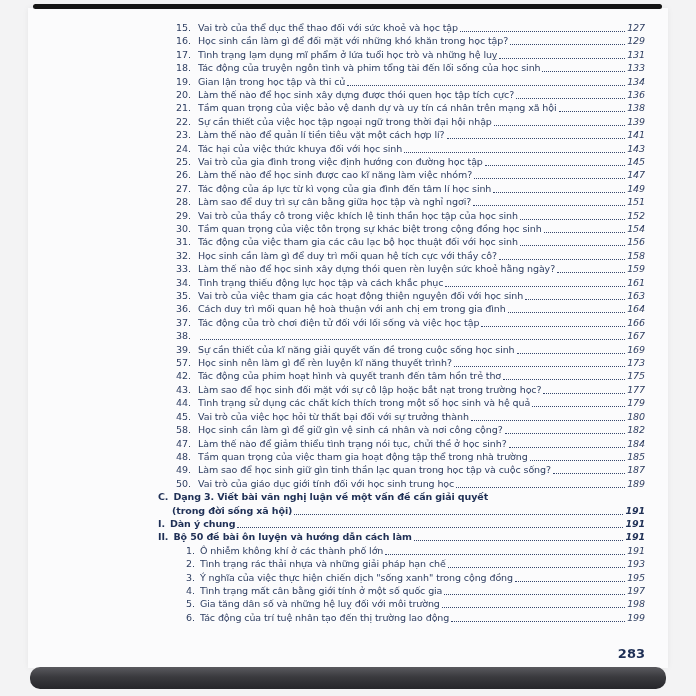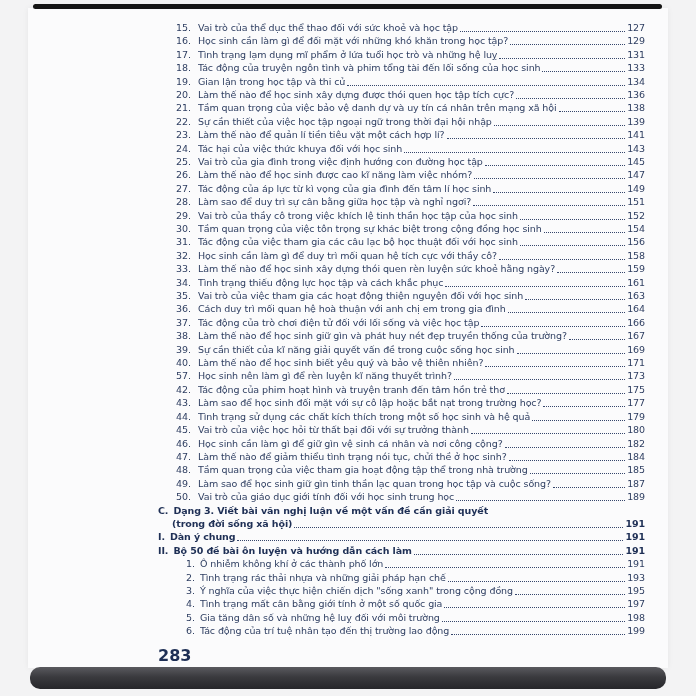--- a/index.html
+++ b/index.html
@@ -31,29 +31,29 @@
     height:13.42px;font-size:9.5px;line-height:12.5px;
     white-space:nowrap;letter-spacing:-0.1px;
   }
   .row .num{flex:none;}
   .row .title{flex:0 1 auto;overflow:hidden;margin-top:27px;}
   .row .leader{
     flex:1 1 8px;min-width:8px;
     border-bottom:1.6px dotted #36466c;
     margin:0 2px 2.5px 2px;
   }
-  .row .pg{flex:none;min-width:14px;text-align:right;}
+  .row .pg{flex:none;min-width:14px;text-align:right;font-style:italic;}
   .item .num{width:22px;margin-left:18px;}
   .subitem .num{width:14px;margin-left:28px;}
   .heading,.heading-cont{font-weight:bold;color:#1e2f55;}
   .heading .num{margin-right:5px;}
   .heading-cont .title{margin-left:14px;text-align:right;}
   .folio{
     position:absolute;left:130px;top:638px;width:487px;
-    font-weight:bold;font-size:16px;color:#1e2f55;
+    text-align:right;font-weight:bold;font-size:13px;color:#1e2f55;
   }
 </style>
 </head>
 <body>
 
 <div class="canvas">
   <div class="top-edge"></div>
   <div class="page">
     <div class="toc" id="toc">
         <div class="row item">
@@ -189,45 +189,38 @@
           <span class="pg">164</span>
         </div>
         <div class="row item">
           <span class="num">37.</span>
           <span class="title">Tác động của trò chơi điện tử đối với lối sống và việc học tập</span>
           <span class="leader"></span>
           <span class="pg">166</span>
         </div>
         <div class="row item">
           <span class="num">38.</span>
-          <span class="title">Làm thế nào để học sinh giữ gìn và phát huy nét đẹp truyền thống của trường?</span>
           <span class="leader"></span>
           <span class="pg">167</span>
         </div>
         <div class="row item">
           <span class="num">39.</span>
           <span class="title">Sự cần thiết của kĩ năng giải quyết vấn đề trong cuộc sống học sinh</span>
           <span class="leader"></span>
           <span class="pg">169</span>
         </div>
         <div class="row item">
-          <span class="num">40.</span>
-          <span class="title">Làm thế nào để học sinh biết yêu quý và bảo vệ thiên nhiên?</span>
-          <span class="leader"></span>
-          <span class="pg">171</span>
-        </div>
-        <div class="row item">
           <span class="num">57.</span>
           <span class="title">Học sinh nên làm gì để rèn luyện kĩ năng thuyết trình?</span>
           <span class="leader"></span>
           <span class="pg">173</span>
         </div>
         <div class="row item">
           <span class="num">42.</span>
-          <span class="title">Tác động của phim hoạt hình và truyện tranh đến tâm hồn trẻ thơ</span>
+          <span class="title">Tác động của phim hoạt hình và quyết tranh đến tâm hồn trẻ thơ</span>
           <span class="leader"></span>
           <span class="pg">175</span>
         </div>
         <div class="row item">
           <span class="num">43.</span>
           <span class="title">Làm sao để học sinh đối mặt với sự cô lập hoặc bắt nạt trong trường học?</span>
           <span class="leader"></span>
           <span class="pg">177</span>
         </div>
         <div class="row item">
@@ -236,21 +229,21 @@
           <span class="leader"></span>
           <span class="pg">179</span>
         </div>
         <div class="row item">
           <span class="num">45.</span>
           <span class="title">Vai trò của việc học hỏi từ thất bại đối với sự trưởng thành</span>
           <span class="leader"></span>
           <span class="pg">180</span>
         </div>
         <div class="row item">
-          <span class="num">46.</span>
+          <span class="num">58.</span>
           <span class="title">Học sinh cần làm gì để giữ gìn vệ sinh cá nhân và nơi công cộng?</span>
           <span class="leader"></span>
           <span class="pg">182</span>
         </div>
         <div class="row item">
           <span class="num">47.</span>
           <span class="title">Làm thế nào để giảm thiểu tình trạng nói tục, chửi thề ở học sinh?</span>
           <span class="leader"></span>
           <span class="pg">184</span>
         </div>

